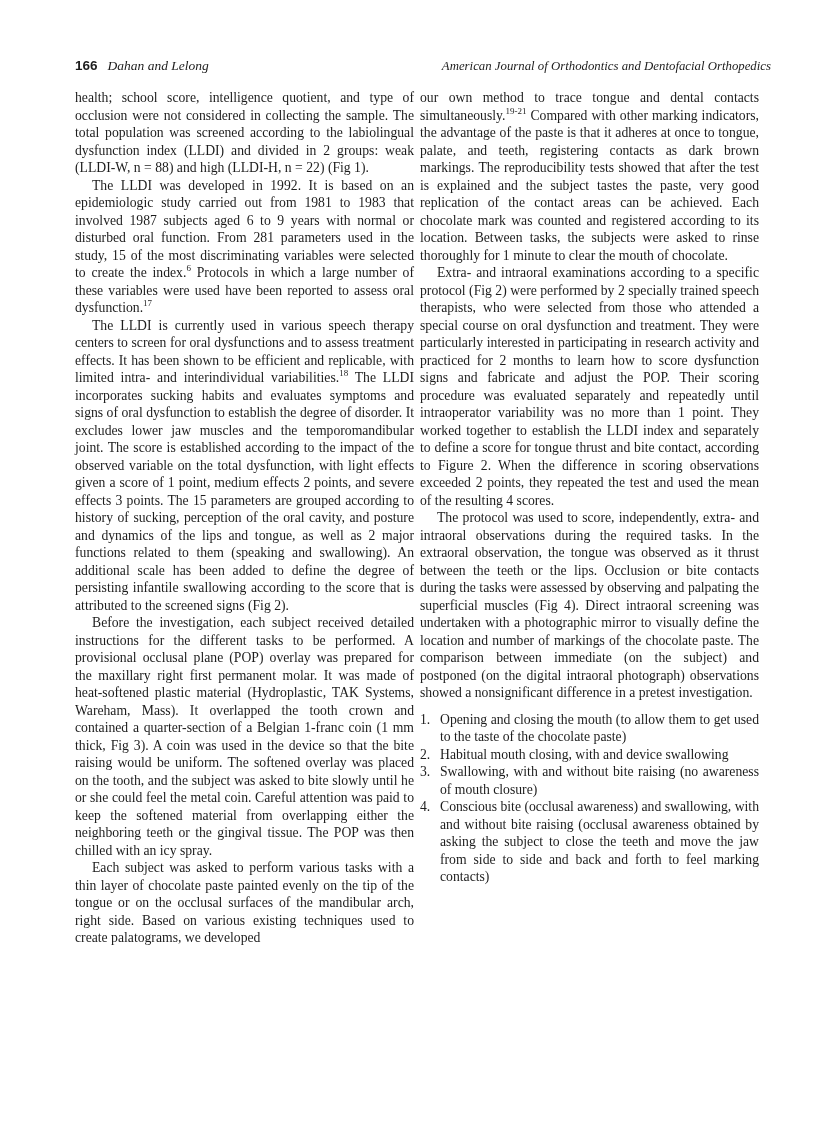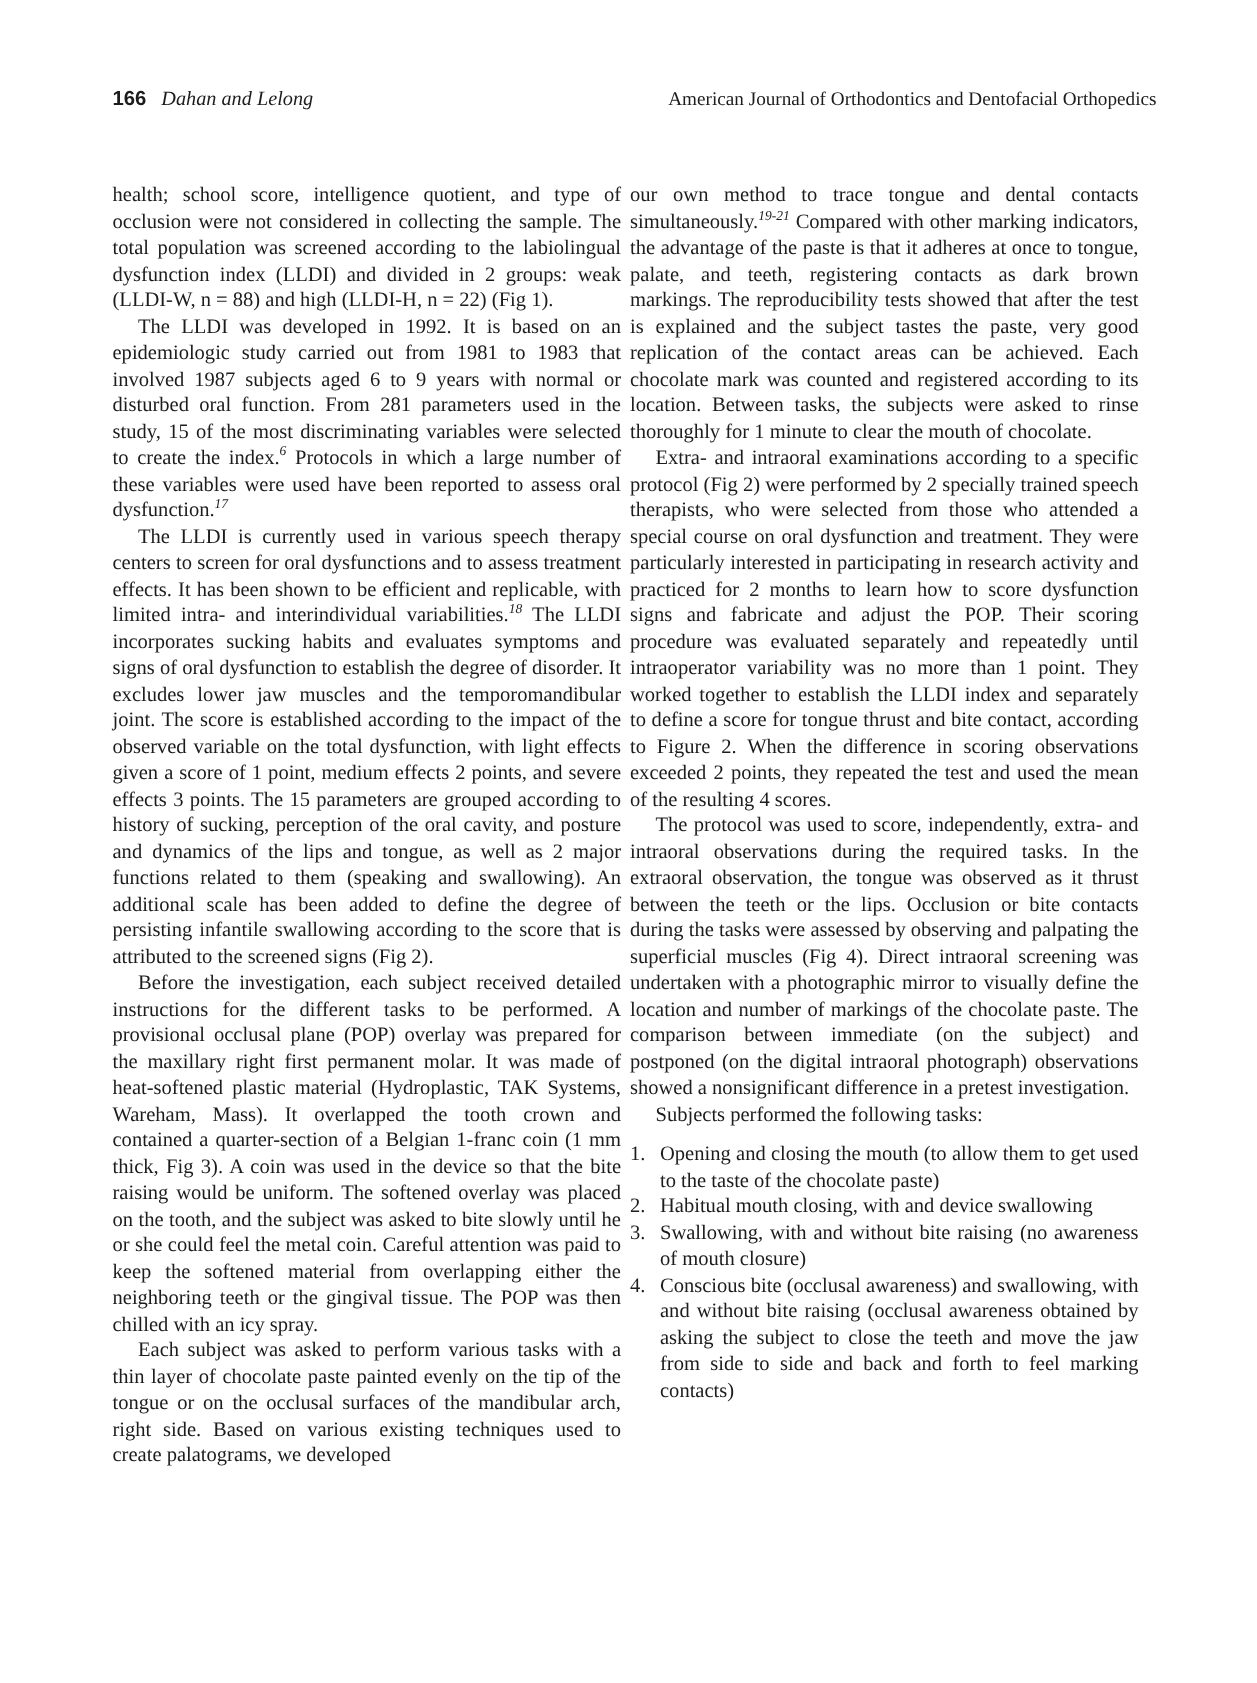--- a/index.html
+++ b/index.html
@@ -9,49 +9,49 @@
     font-family:"Liberation Serif", serif;
     color:#1c1c1c;
     position:relative;
     overflow:hidden;
   }
   .page{
     position:absolute;left:75px;top:58px;width:696px;
   }
   .header{
     display:flex;justify-content:space-between;align-items:flex-start;
-    margin-bottom:46px;
+    margin-bottom:14px;
   }
   .header-left{
     font-size:13.5px;white-space:nowrap;
   }
   .page-number{
     font-family:"Liberation Sans", sans-serif;
     font-weight:bold;font-style:normal;
     margin-right:10px;font-size:13.5px;
   }
   .running-head{
     font-style:italic;font-size:13.5px;
   }
   .header-right{
-    text-align:right;font-size:12.8px;line-height:17px;
+    text-align:right;font-style:italic;font-size:12.8px;line-height:17px;
   }
   .columns{
     display:flex;gap:6px;
   }
   .col{
     width:339px;
     font-size:13.7px;
     line-height:17.5px;
     text-align:justify;
   }
   .para{margin:0;}
   .para.indent{text-indent:17px;}
   sup.refsup{
-    font-size:9px;line-height:0;vertical-align:super;letter-spacing:0;font-style:italic;
+    font-size:9px;line-height:0;vertical-align:super;letter-spacing:0;
   }
   .list{
     margin-top:9px;
   }
   .task-item{
     display:flex;
   }
   .task-number{
     width:20px;flex:0 0 20px;
   }
@@ -80,21 +80,20 @@
       <p class="para indent"><span>The LLDI was developed in 1992. It is based on an epidemiologic study carried out from 1981 to 1983 that involved 1987 subjects aged 6 to 9 years with normal or disturbed oral function. From 281 parameters used in the study, 15 of the most discriminating variables were selected to create the index.</span><sup class="refsup">6</sup><span> Protocols in which a large number of these variables were used have been reported to assess oral dysfunction.</span><sup class="refsup">17</sup></p>
       <p class="para indent"><span>The LLDI is currently used in various speech therapy centers to screen for oral dysfunctions and to assess treatment effects. It has been shown to be efficient and replicable, with limited intra- and interindividual variabilities.</span><sup class="refsup">18</sup><span> The LLDI incorporates sucking habits and evaluates symptoms and signs of oral dysfunction to establish the degree of disorder. It excludes lower jaw muscles and the temporomandibular joint. The score is established according to the impact of the observed variable on the total dysfunction, with light effects given a score of 1 point, medium effects 2 points, and severe effects 3 points. The 15 parameters are grouped according to history of sucking, perception of the oral cavity, and posture and dynamics of the lips and tongue, as well as 2 major functions related to them (speaking and swallowing). An additional scale has been added to define the degree of persisting infantile swallowing according to the score that is attributed to the screened signs (Fig 2).</span></p>
       <p class="para indent"><span>Before the investigation, each subject received detailed instructions for the different tasks to be performed. A provisional occlusal plane (POP) overlay was prepared for the maxillary right first permanent molar. It was made of heat-softened plastic material (Hydroplastic, TAK Systems, Wareham, Mass). It overlapped the tooth crown and contained a quarter-section of a Belgian 1-franc coin (1 mm thick, Fig 3). A coin was used in the device so that the bite raising would be uniform. The softened overlay was placed on the tooth, and the subject was asked to bite slowly until he or she could feel the metal coin. Careful attention was paid to keep the softened material from overlapping either the neighboring teeth or the gingival tissue. The POP was then chilled with an icy spray.</span></p>
       <p class="para indent"><span>Each subject was asked to perform various tasks with a thin layer of chocolate paste painted evenly on the tip of the tongue or on the occlusal surfaces of the mandibular arch, right side. Based on various existing techniques used to create palatograms, we developed</span></p>
     </div>
 
     <div class="col">
       <p class="para"><span>our own method to trace tongue and dental contacts simultaneously.</span><sup class="refsup">19-21</sup><span> Compared with other marking indicators, the advantage of the paste is that it adheres at once to tongue, palate, and teeth, registering contacts as dark brown markings. The reproducibility tests showed that after the test is explained and the subject tastes the paste, very good replication of the contact areas can be achieved. Each chocolate mark was counted and registered according to its location. Between tasks, the subjects were asked to rinse thoroughly for 1 minute to clear the mouth of chocolate.</span></p>
       <p class="para indent"><span>Extra- and intraoral examinations according to a specific protocol (Fig 2) were performed by 2 specially trained speech therapists, who were selected from those who attended a special course on oral dysfunction and treatment. They were particularly interested in participating in research activity and practiced for 2 months to learn how to score dysfunction signs and fabricate and adjust the POP. Their scoring procedure was evaluated separately and repeatedly until intraoperator variability was no more than 1 point. They worked together to establish the LLDI index and separately to define a score for tongue thrust and bite contact, according to Figure 2. When the difference in scoring observations exceeded 2 points, they repeated the test and used the mean of the resulting 4 scores.</span></p>
       <p class="para indent"><span>The protocol was used to score, independently, extra- and intraoral observations during the required tasks. In the extraoral observation, the tongue was observed as it thrust between the teeth or the lips. Occlusion or bite contacts during the tasks were assessed by observing and palpating the superficial muscles (Fig 4). Direct intraoral screening was undertaken with a photographic mirror to visually define the location and number of markings of the chocolate paste. The comparison between immediate (on the subject) and postponed (on the digital intraoral photograph) observations showed a nonsignificant difference in a pretest investigation.</span></p>
-      <p class="para indent"><span>Subjects performed the following tasks:</span></p>
 
       <div class="list">
         <div class="task-item">
           <span class="task-number">1.</span>
           <span class="task-text">Opening and closing the mouth (to allow them to get used to the taste of the chocolate paste)</span>
         </div>
         <div class="task-item">
           <span class="task-number">2.</span>
           <span class="task-text">Habitual mouth closing, with and device swallowing</span>
         </div>

